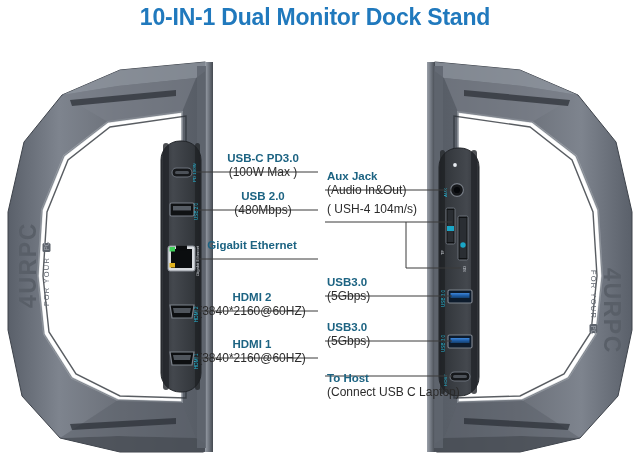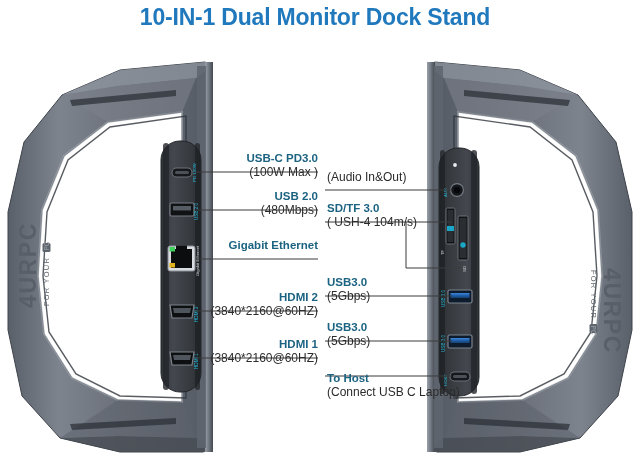--- a/index.html
+++ b/index.html
@@ -51,21 +51,21 @@
     display: block;
     padding-bottom: 1px;
   }
   .callout .sub {
     font-size: 12px;
     font-weight: normal;
     color: #2b2b2b;
     display: block;
     padding-top: 1px;
   }
-  .callout.right-align { text-align: right; }
+  .callout.right-align { text-align: center; }
   .callout.left-align  { text-align: left; }
 </style>
 </head>
 <body>
 
 <div id="page-title">10-IN-1 Dual Monitor Dock Stand</div>
 
 <div id="stage">
 <svg width="640" height="473" viewBox="0 0 640 473" xmlns="http://www.w3.org/2000/svg">
   <defs>
@@ -292,25 +292,25 @@
   <span class="ttl">HDMI 2</span>
   <span class="sub">(3840*2160@60HZ)</span>
 </div>
 
 <div class="callout right-align" style="left:186px; top:338px; width:132px;">
   <span class="ttl">HDMI 1</span>
   <span class="sub">(3840*2160@60HZ)</span>
 </div>
 
 <div class="callout left-align" style="left:327px; top:170px; width:130px;">
+  <span class="ttl">Aux Jack</span>
   <span class="sub">(Audio In&amp;Out)</span>
 </div>
 
 <div class="callout left-align" style="left:327px; top:202px; width:130px;">
-  <span class="ttl">SD/TF 3.0</span>
   <span class="sub">( USH-4 104m/s)</span>
 </div>
 
 <div class="callout left-align" style="left:327px; top:276px; width:130px;">
   <span class="ttl">USB3.0</span>
   <span class="sub">(5Gbps)</span>
 </div>
 
 <div class="callout left-align" style="left:327px; top:321px; width:130px;">
   <span class="ttl">USB3.0</span>

